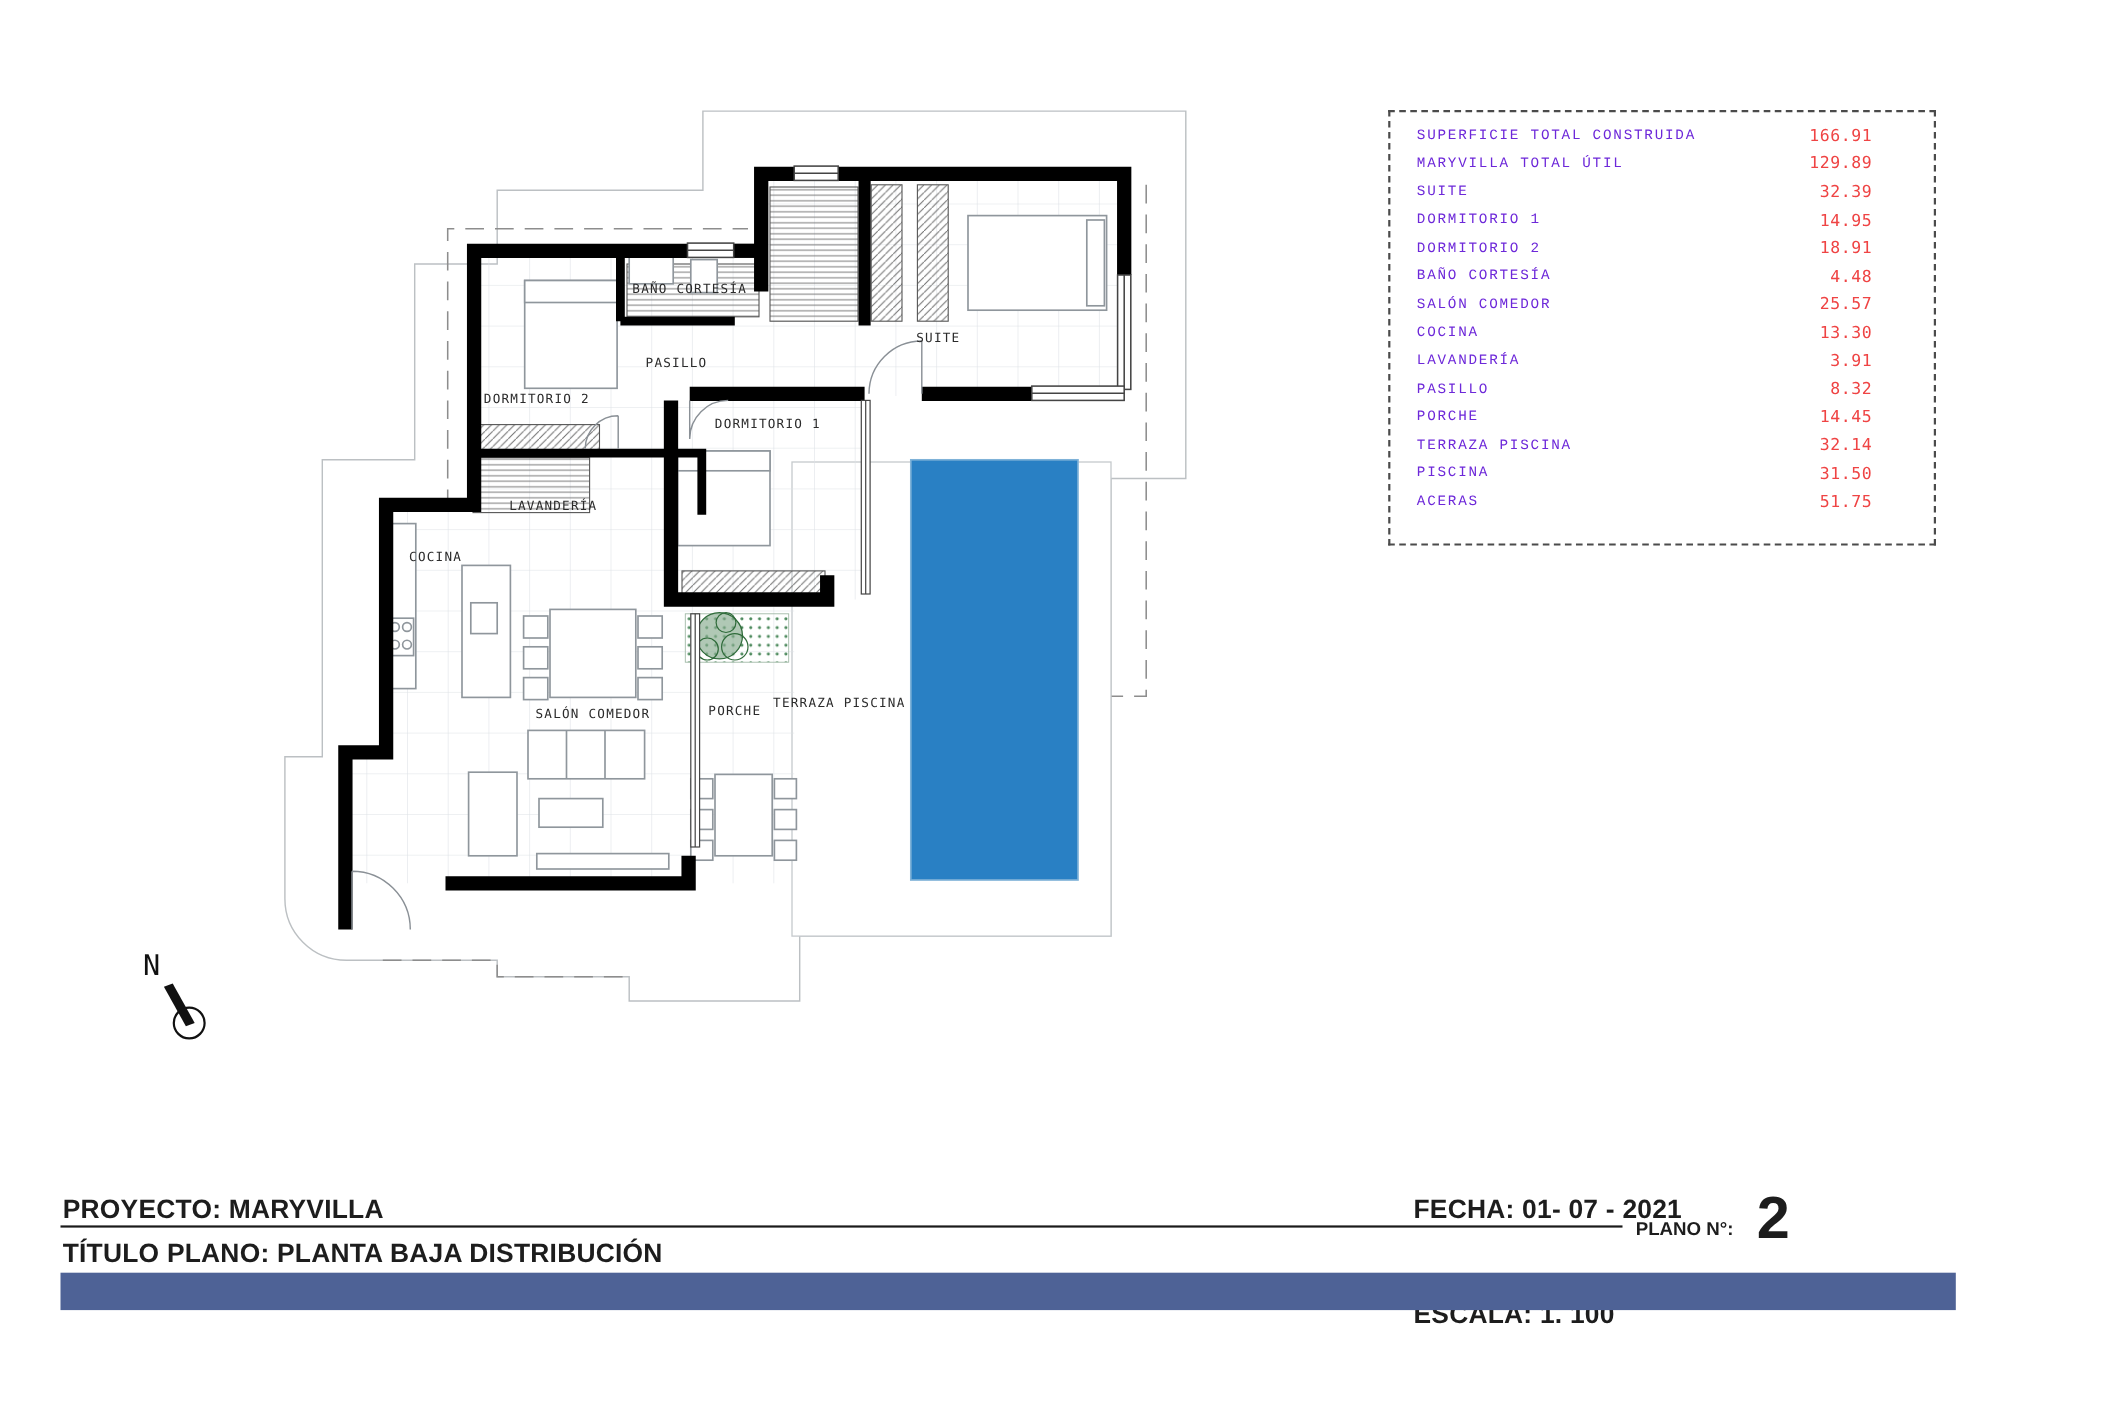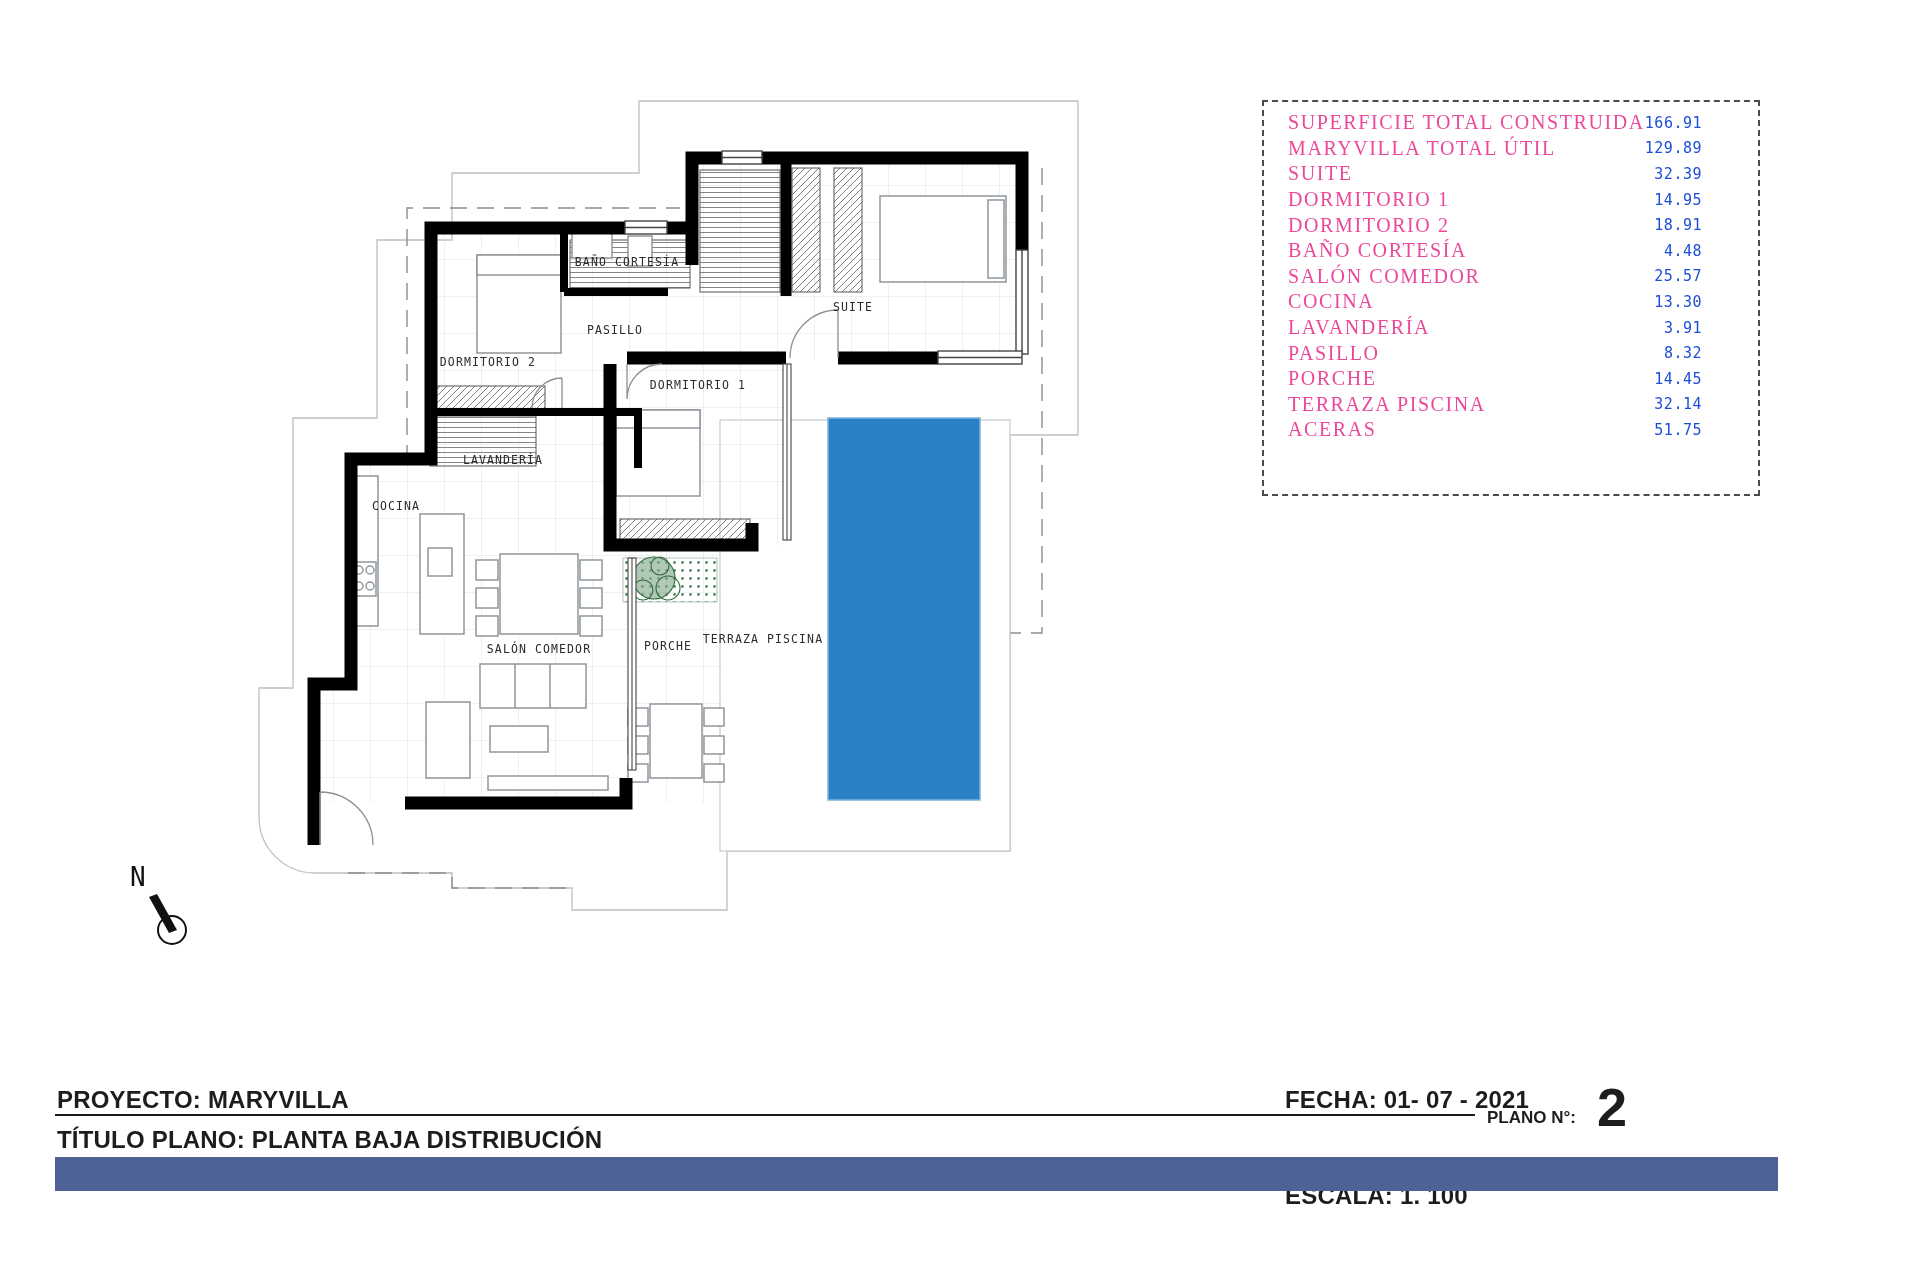--- a/index.html
+++ b/index.html
@@ -13,22 +13,22 @@
     font-family:"DejaVu Sans Mono",monospace;font-size:11.5px;letter-spacing:1.1px;
     fill:#2b2b2b;text-anchor:middle;
   }
   .north-n{font-family:"DejaVu Sans Mono",monospace;font-size:26px;fill:#111}
   
   .sumtable{
     position:absolute;left:1262px;top:100px;width:498px;height:396px;
     border:2px dashed #4b4b4b;box-sizing:border-box;padding-top:8px;background:transparent;
   }
   .srow{display:flex;justify-content:space-between;align-items:center;height:25.6px;padding:0 56px 0 24px}
-  .slabel{font-family:Liberation Serif, serif;font-size:20px;letter-spacing:1.6px;color:#ec4899;white-space:nowrap}
-  .sval{font-family:"DejaVu Sans Mono",monospace;font-size:15px;letter-spacing:.5px;color:#1d4ed8}
+  .slabel{font-family:Liberation Mono, monospace;font-size:13px;letter-spacing:1.6px;color:#6d28d9;white-space:nowrap}
+  .sval{font-family:"DejaVu Sans Mono",monospace;font-size:15px;letter-spacing:.5px;color:#ef4444}
   
   .tb-text{position:absolute;font-weight:bold;color:#1d1d1d;white-space:nowrap}
   .tb-main{font-size:24px;letter-spacing:.2px}
   .tb-small{font-size:17px}
   .tb-num{font-size:54px;line-height:1}
   .tb-line{position:absolute;left:55px;top:1114px;width:1420px;height:2px;background:#1a1a1a}
   .tb-bar{position:absolute;left:55px;top:1157px;width:1723px;height:34px;background:#4e6296}
 </style>
 </head>
 <body>
@@ -235,20 +235,24 @@
     </div>
   <div class="srow">
       <span class="slabel">PORCHE</span>
       <span class="sval">14.45</span>
     </div>
   <div class="srow">
       <span class="slabel">TERRAZA PISCINA</span>
       <span class="sval">32.14</span>
     </div>
   <div class="srow">
+      <span class="slabel">PISCINA</span>
+      <span class="sval">31.50</span>
+    </div>
+  <div class="srow">
       <span class="slabel">ACERAS</span>
       <span class="sval">51.75</span>
     </div>
 </div>
 
 <div class="tb-text tb-main" style="left:57px;top:1086px">PROYECTO: MARYVILLA</div>
 <div class="tb-line"></div>
 <div class="tb-text tb-main" style="left:57px;top:1126px">TÍTULO PLANO: PLANTA BAJA DISTRIBUCIÓN</div>
 <div class="tb-text tb-main" style="left:1285px;top:1086px">FECHA: 01- 07 - 2021</div>
 <div class="tb-text tb-main" style="left:1285px;top:1182px">ESCALA: 1. 100</div>

